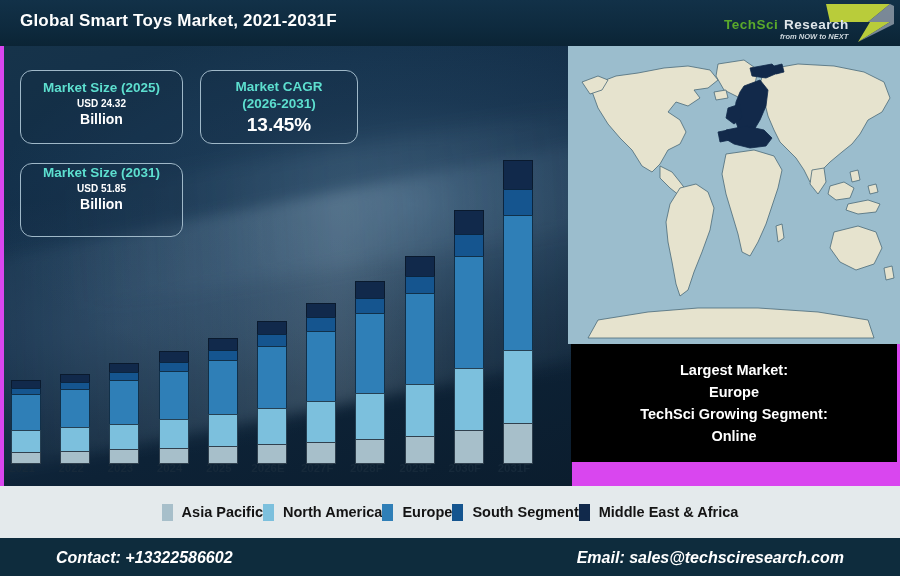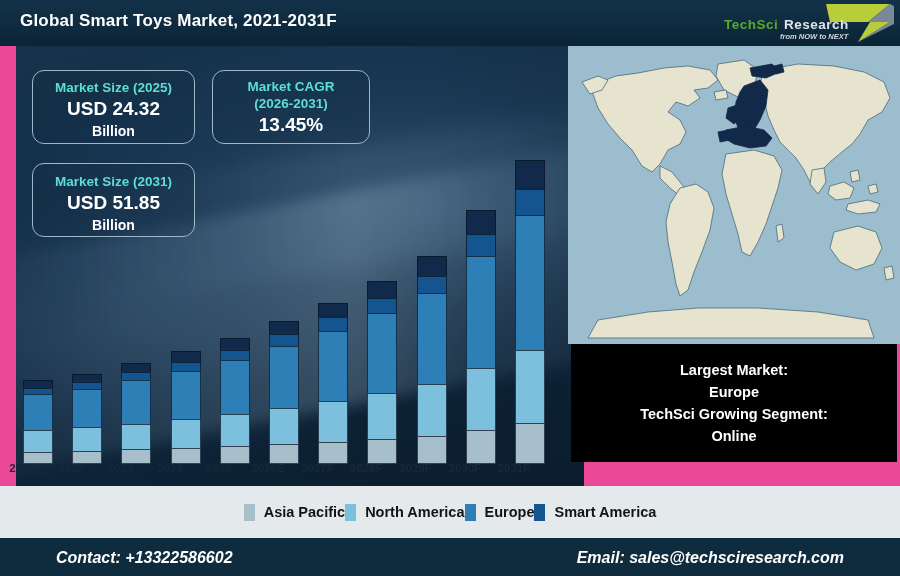--- a/index.html
+++ b/index.html
@@ -2,39 +2,39 @@
 <html><head>
 <meta charset="utf-8">
 <title>Global Smart Toys Market</title>
 <style>
   html,body{margin:0;padding:0;}
   body{
     width:900px;height:576px;overflow:hidden;
     font-family:"Liberation Sans", sans-serif;
     background:#e4eaec;
   }
-  #page{position:relative;width:900px;height:576px;background:#ec4899;border-radius:28px;}
+  #page{position:relative;width:900px;height:576px;background:#d946ef;border-radius:28px;}
 
   
   .header{
     position:absolute;left:0;top:0;width:900px;height:46px;
     background:linear-gradient(180deg,#123148 0%,#0e2a3e 60%,#0b2435 100%);
   }
   .header-title{
     position:absolute;left:20px;top:11px;
     font-size:17px;font-weight:bold;color:#ffffff;letter-spacing:.2px;
     white-space:nowrap;
   }
   
   .logo{position:absolute;right:6px;top:2px;width:176px;height:42px;margin-left:36px;}
   .logo svg{display:block;}
 
   
   .chart-panel{
-    position:absolute;left:16px;top:46px;width:568px;height:440px;
+    position:absolute;left:4px;top:46px;width:568px;height:440px;
     background:
       radial-gradient(120% 70% at 72% 36%, rgba(120,165,200,.30) 0%, rgba(90,135,175,.12) 34%, rgba(0,0,0,0) 62%),
       radial-gradient(90% 50% at 20% 64%, rgba(110,155,195,.16) 0%, rgba(0,0,0,0) 60%),
       linear-gradient(160deg,#16334a 0%,#13304a 22%,#112a43 48%,#0d2236 72%,#0b1d2e 100%);
     overflow:hidden;
   }
   .swoosh{
     position:absolute;left:-60px;top:150px;width:760px;height:210px;
     background:linear-gradient(100deg,rgba(255,255,255,0) 0%,rgba(176,208,230,.16) 38%,rgba(200,225,240,.22) 52%,rgba(160,195,222,.10) 68%,rgba(255,255,255,0) 100%);
     transform:rotate(-11deg);
@@ -49,26 +49,26 @@
 
   
   .kpi{
     position:absolute;
     border:1px solid #9fb8c8;border-radius:12px;
     background:rgba(18,42,64,.26);
     text-align:center;color:#fff;
     box-sizing:border-box;
   }
   .kpi .k-title{color:#5ddfcf;font-weight:bold;font-size:13.5px;line-height:1.25;}
-  .kpi .k-val{color:#ffffff;font-weight:bold;font-size:19px;line-height:1.3;}
+  .kpi .k-val{color:#ffffff;font-weight:bold;font-size:10px;line-height:1.3;}
   .kpi .k-unit{color:#ffffff;font-weight:bold;font-size:14px;line-height:1.3;}
   #kpi-size-2025{left:16px;top:24px;width:163px;height:74px;padding-top:9px;}
   #kpi-cagr{left:196px;top:24px;width:158px;height:74px;padding-top:8px;}
   #kpi-cagr .k-big{color:#fff;font-weight:bold;font-size:19px;line-height:1.25;}
-  #kpi-size-2031{left:16px;top:117px;width:163px;height:74px;padding-top:10px;}
+  #kpi-size-2031{left:16px;top:117px;width:163px;height:74px;padding-top:1px;}
 
   
   .plot{position:absolute;left:0;top:0;width:568px;height:440px;}
   .bar{position:absolute;bottom:22px;width:30px;}
   .seg{width:100%;box-sizing:border-box;border:1px solid rgba(8,22,36,.75);border-bottom:none;}
   .seg:last-child{border-bottom:1px solid rgba(8,22,36,.75);}
 
   
   .xaxis{
     position:absolute;left:0;top:486px;width:568px;height:0;
@@ -321,21 +321,25 @@
       <div class="legend-item">
         <span class="legend-swatch" style="background: rgb(124, 192, 221);"></span>
         <span class="legend-label">North America</span>
       </div>
       <div class="legend-item">
         <span class="legend-swatch" style="background: rgb(47, 127, 183);"></span>
         <span class="legend-label">Europe</span>
       </div>
       <div class="legend-item">
         <span class="legend-swatch" style="background: rgb(21, 85, 143);"></span>
-        <span class="legend-label">Smart America</span>
+        <span class="legend-label">South Segment</span>
+      </div>
+      <div class="legend-item">
+        <span class="legend-swatch" style="background: rgb(17, 41, 75);"></span>
+        <span class="legend-label">Middle East &amp; Africa</span>
       </div>
     </div>
 
   <div class="footer">
     <span id="footer-contact">Contact: +13322586602</span>
     <span id="footer-email">Email: sales@techsciresearch.com</span>
   </div>
 
 </div>
 

